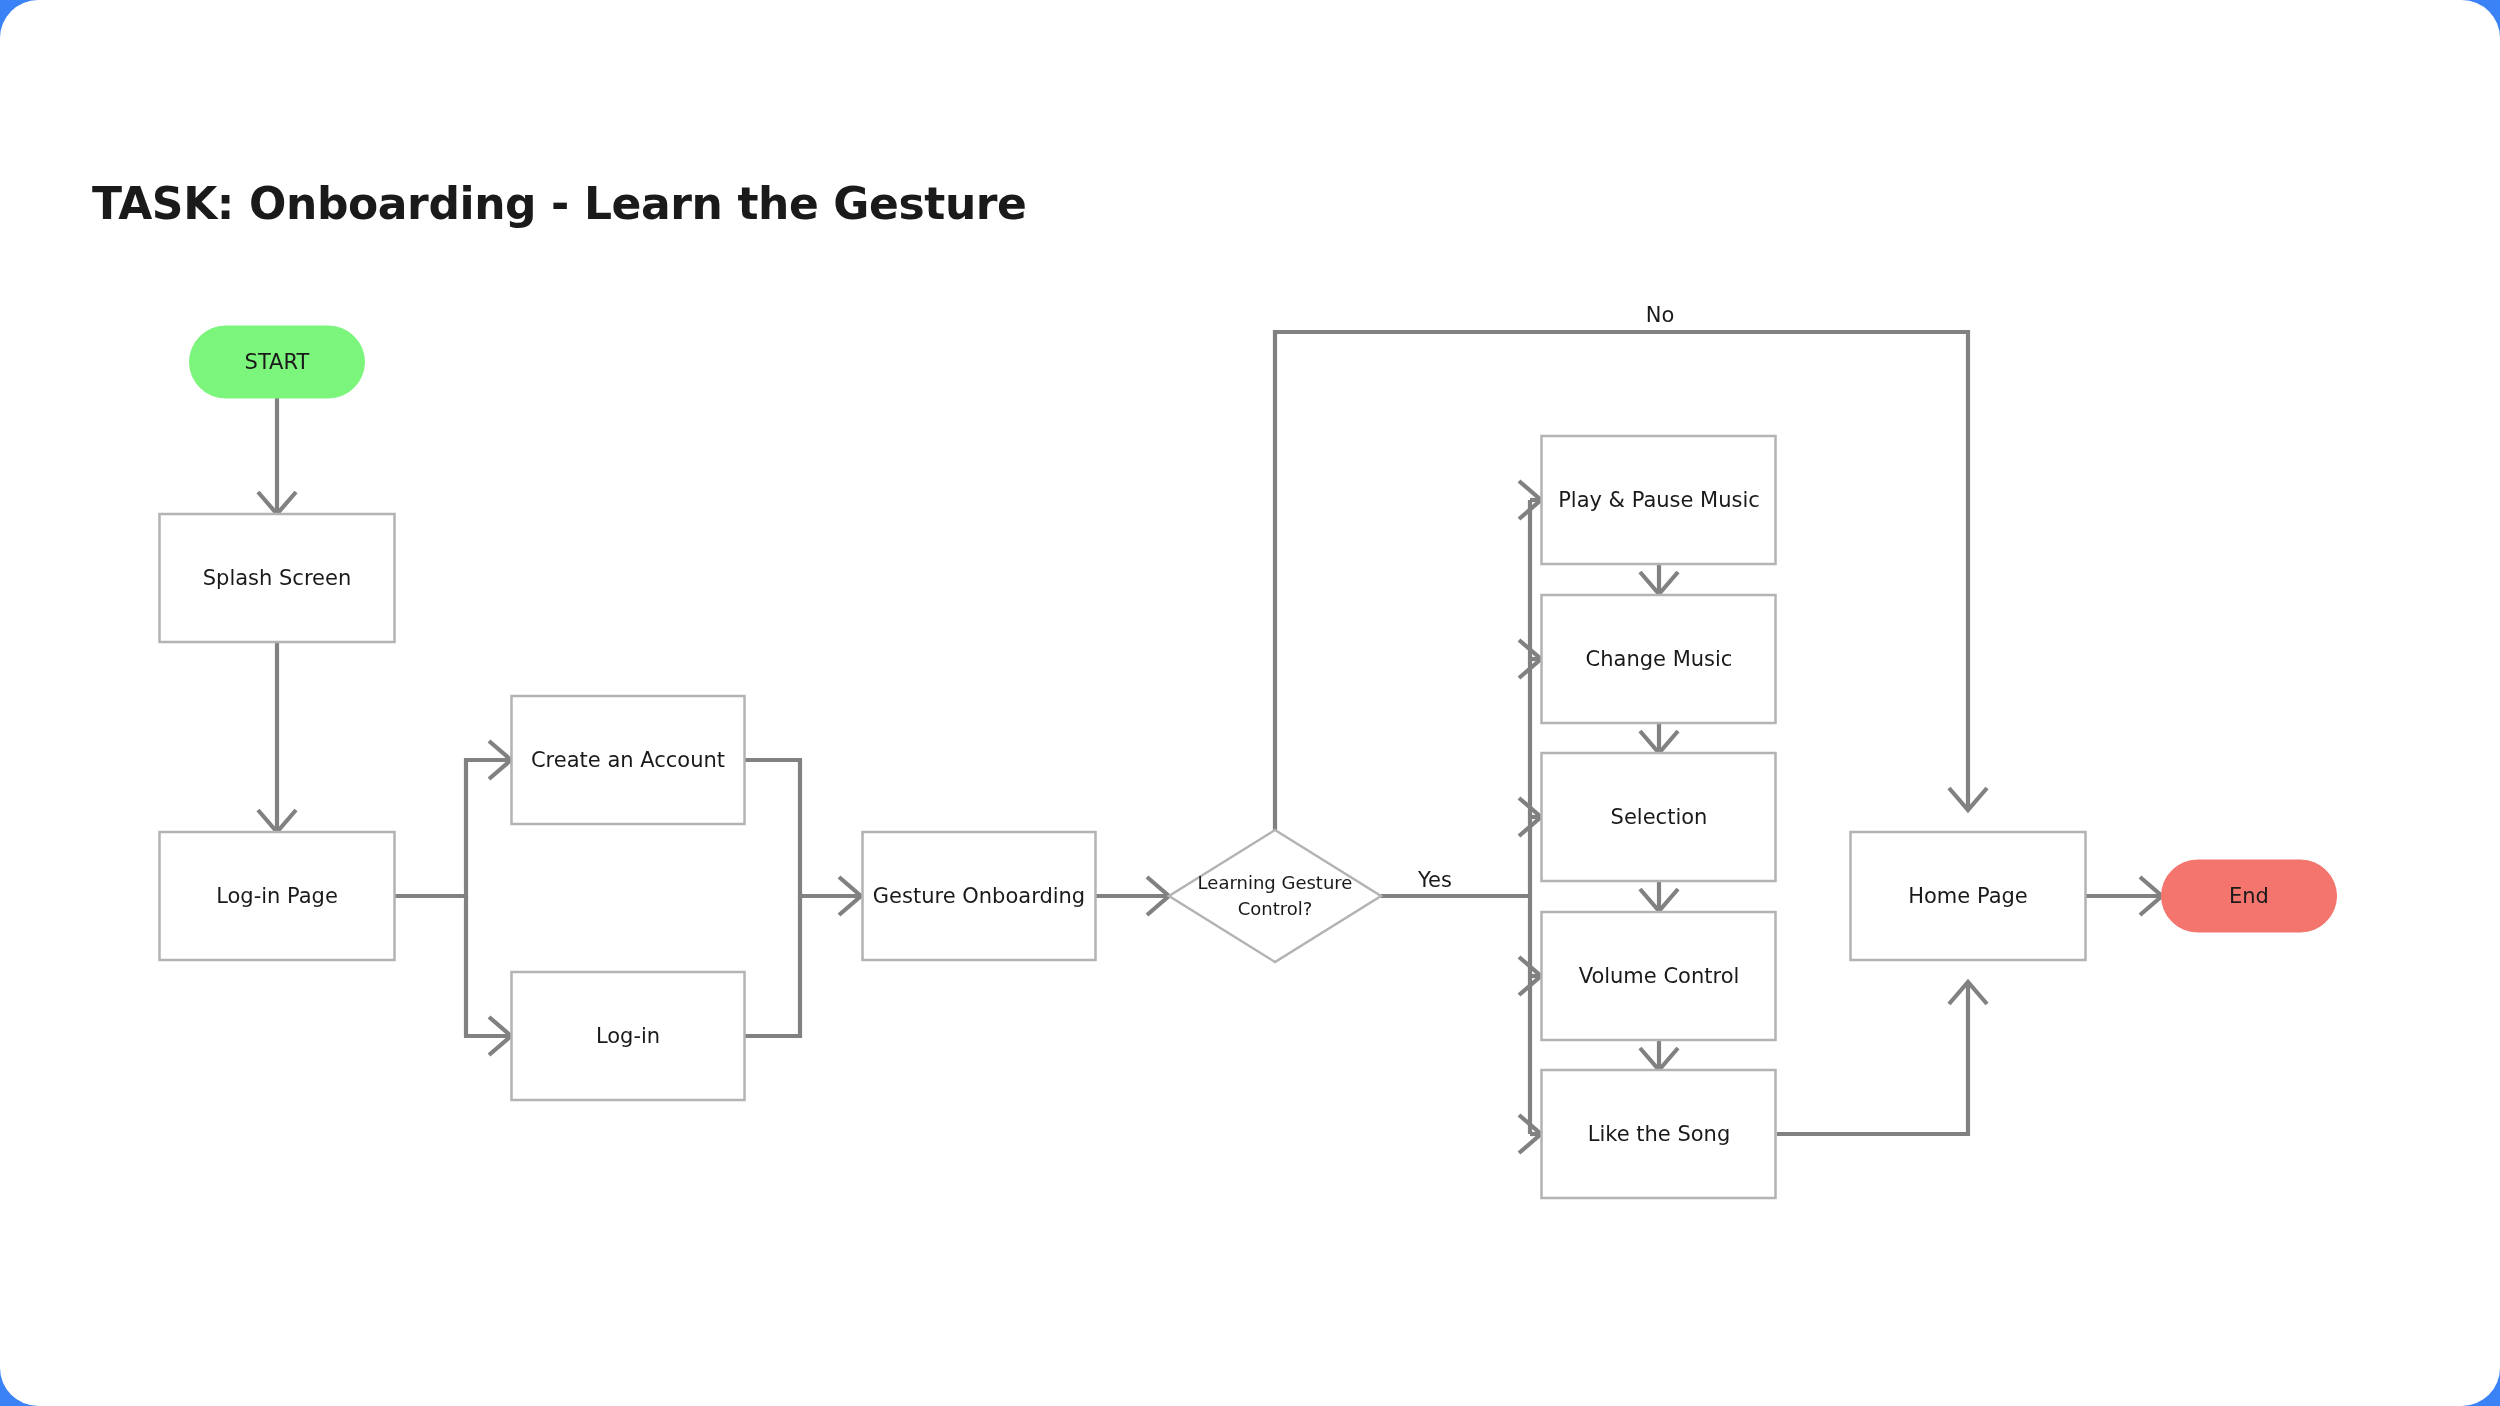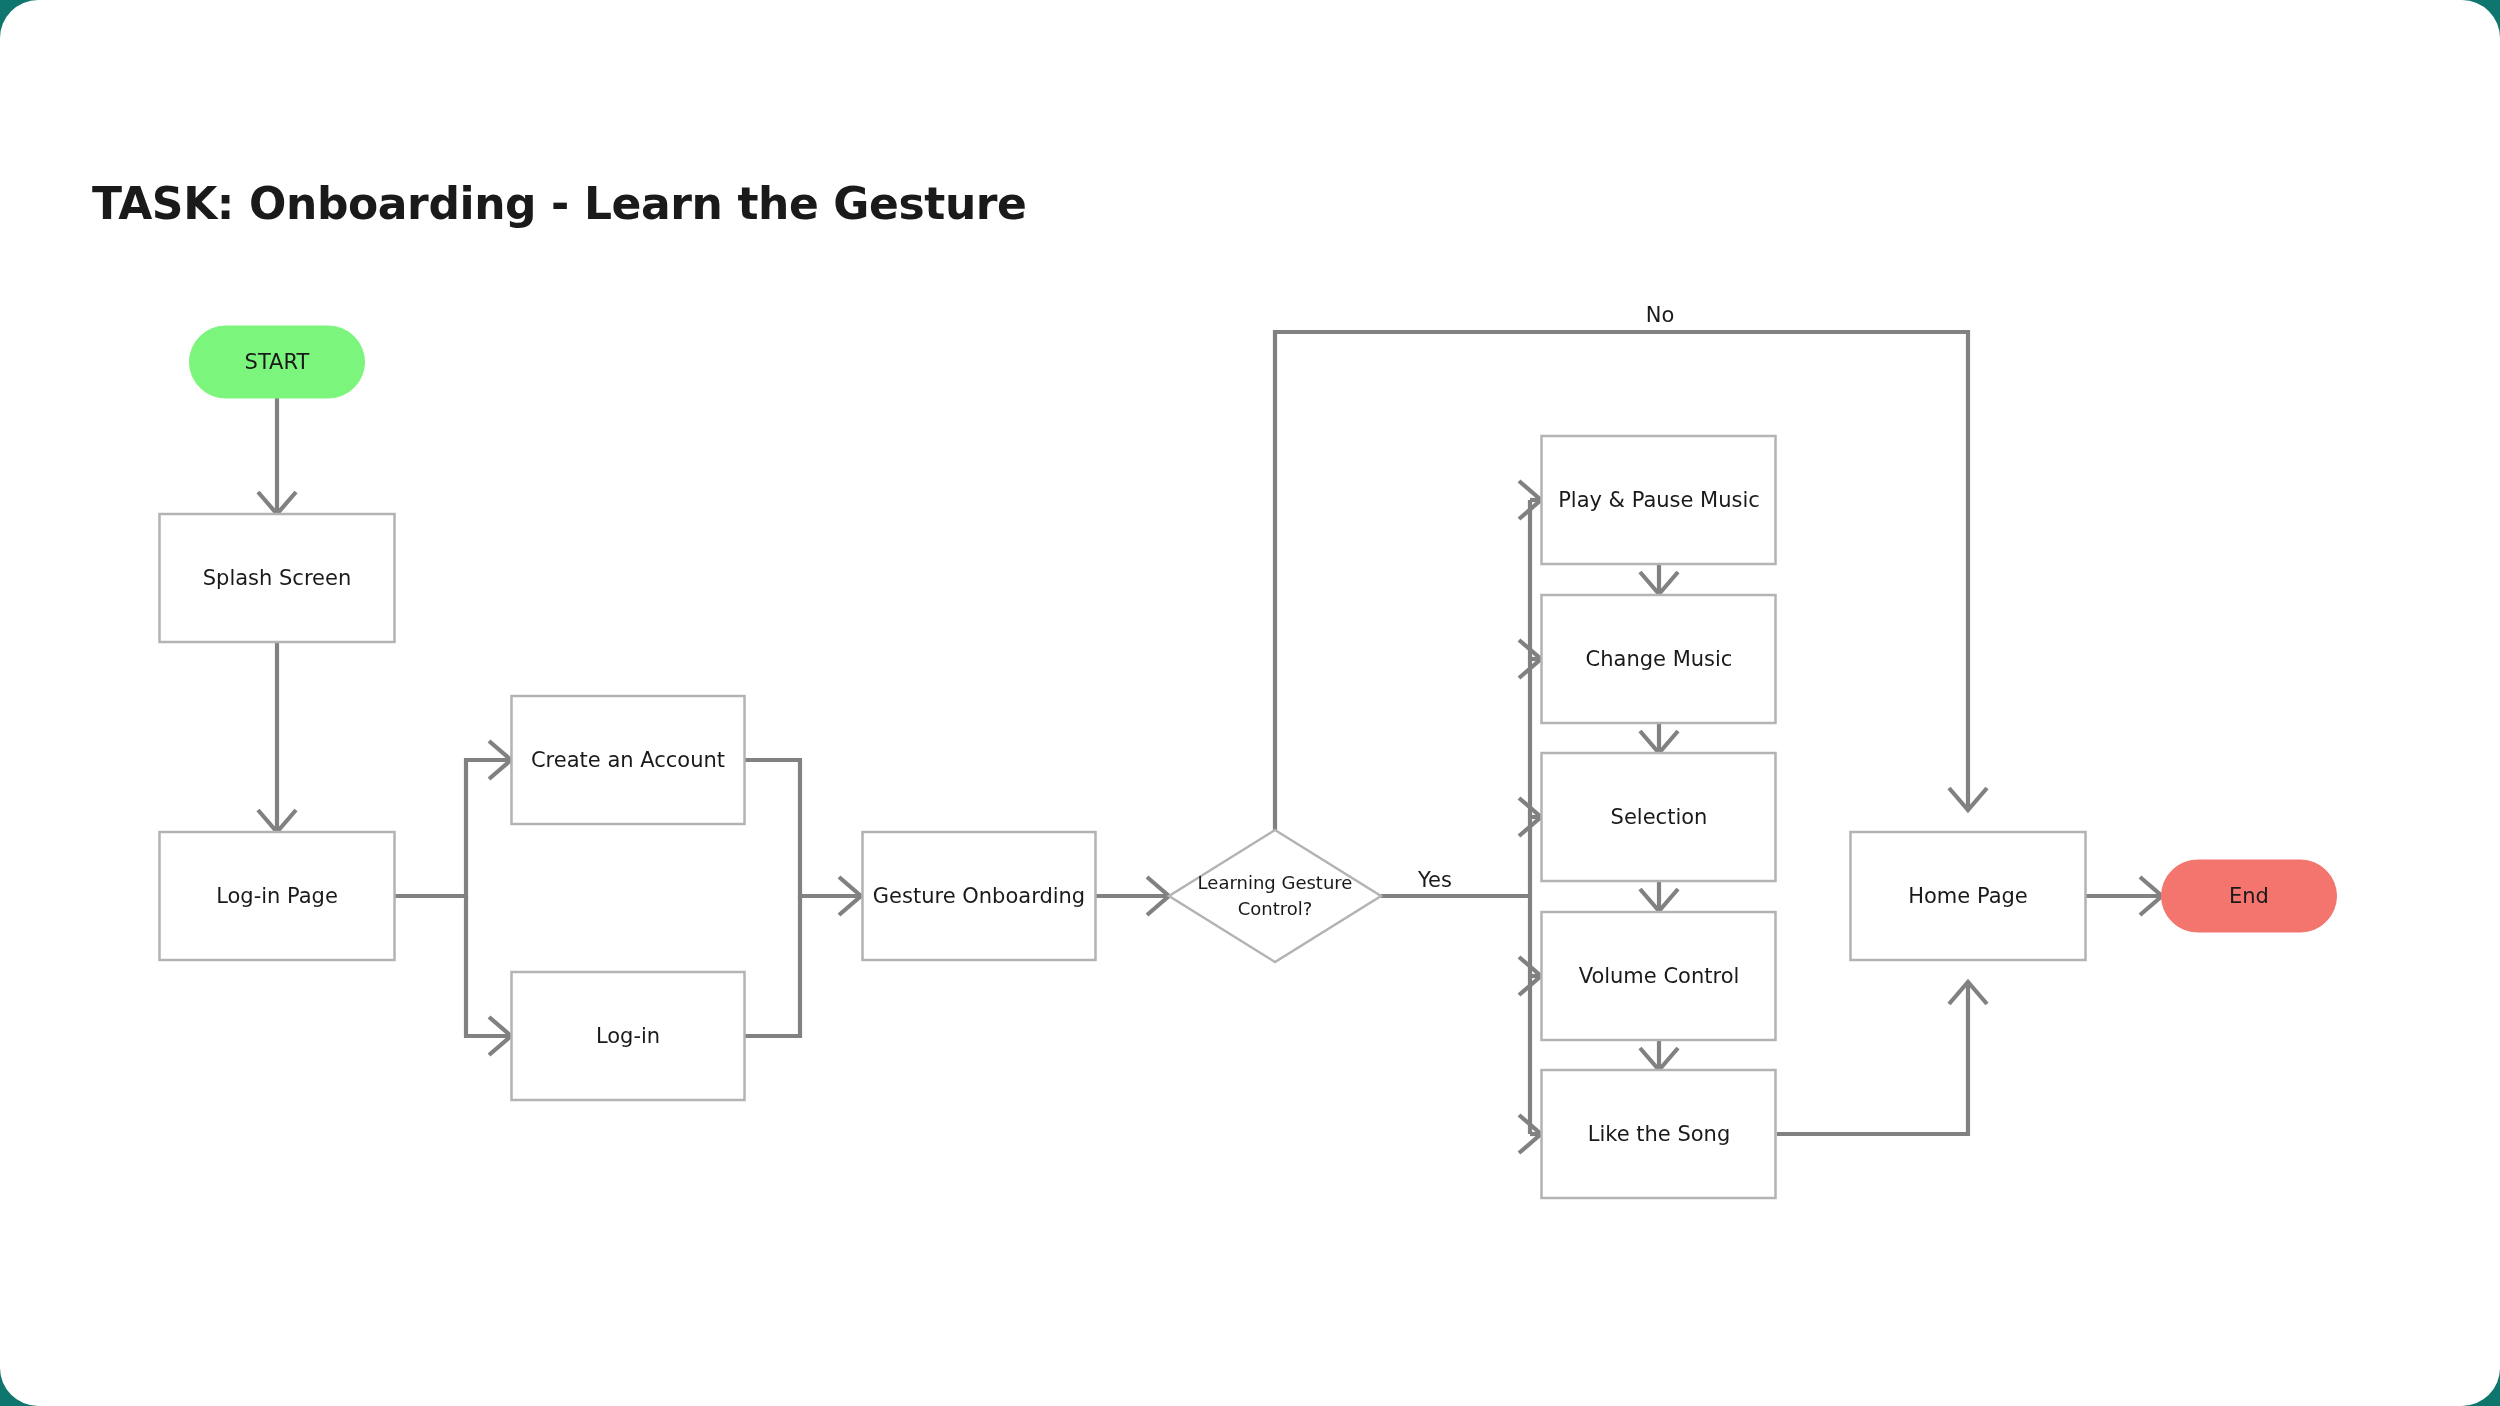--- a/index.html
+++ b/index.html
@@ -8,21 +8,21 @@
     padding: 0;
     background: #000000;
     width: 2500px;
     height: 1406px;
     overflow: hidden;
   }
   #page {
     position: relative;
     width: 2500px;
     height: 1406px;
-    background: #0f766e;
+    background: #3b82f6;
   }
   #canvas-card {
     position: absolute;
     left: 0; top: 0;
     width: 2500px;
     height: 1406px;
     background: #ffffff;
     border-radius: 38px;
     overflow: hidden;
   }

